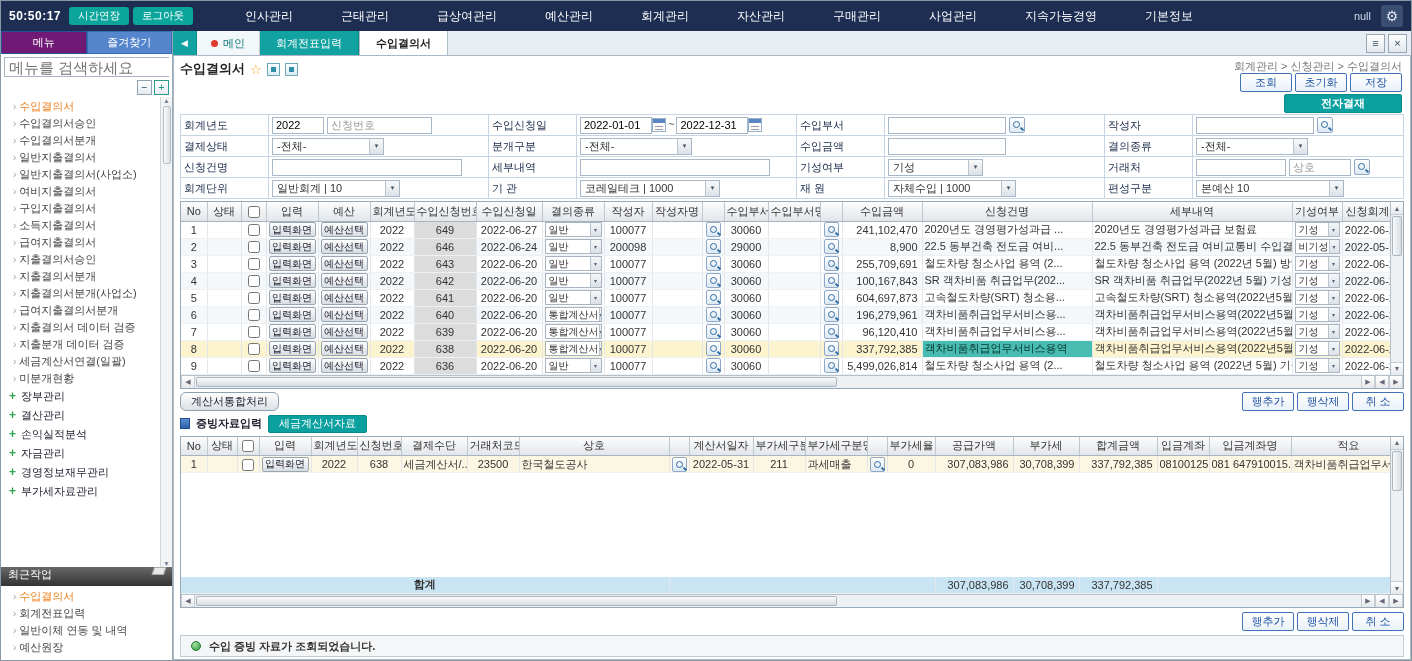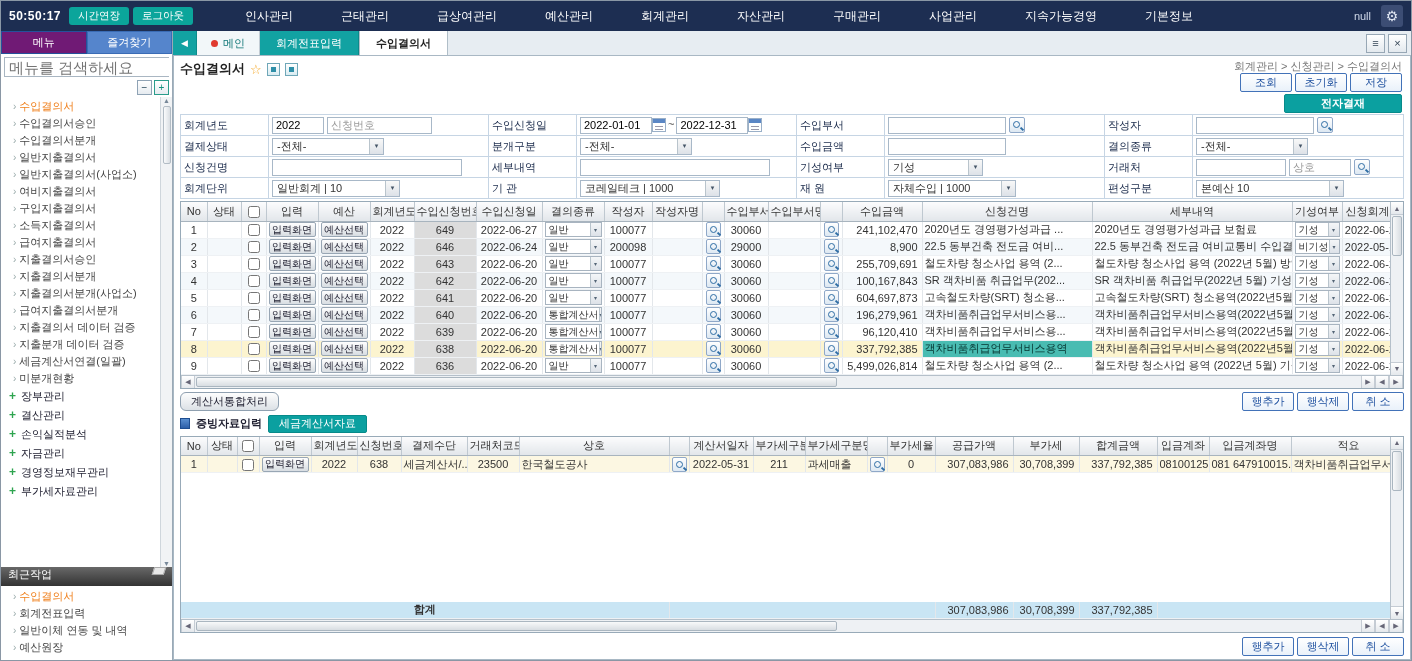--- a/index.html
+++ b/index.html
@@ -857,16 +857,20 @@
             <div class="hs-btn">▶</div>
           </div>
         </div>
 
         <div class="bottombar">
           <button class="btn-blue">행추가</button>
           <button class="btn-blue">행삭제</button>
           <button class="btn-blue">취 소</button>
         </div>
 
+        <div class="statusbar">
+          <span class="status-dot"></span>
+          <span class="status-text">수입 증빙 자료가 조회되었습니다.</span>
+        </div>
       </div>
     </section>
   </div>
 </div>
 
 </body></html>

